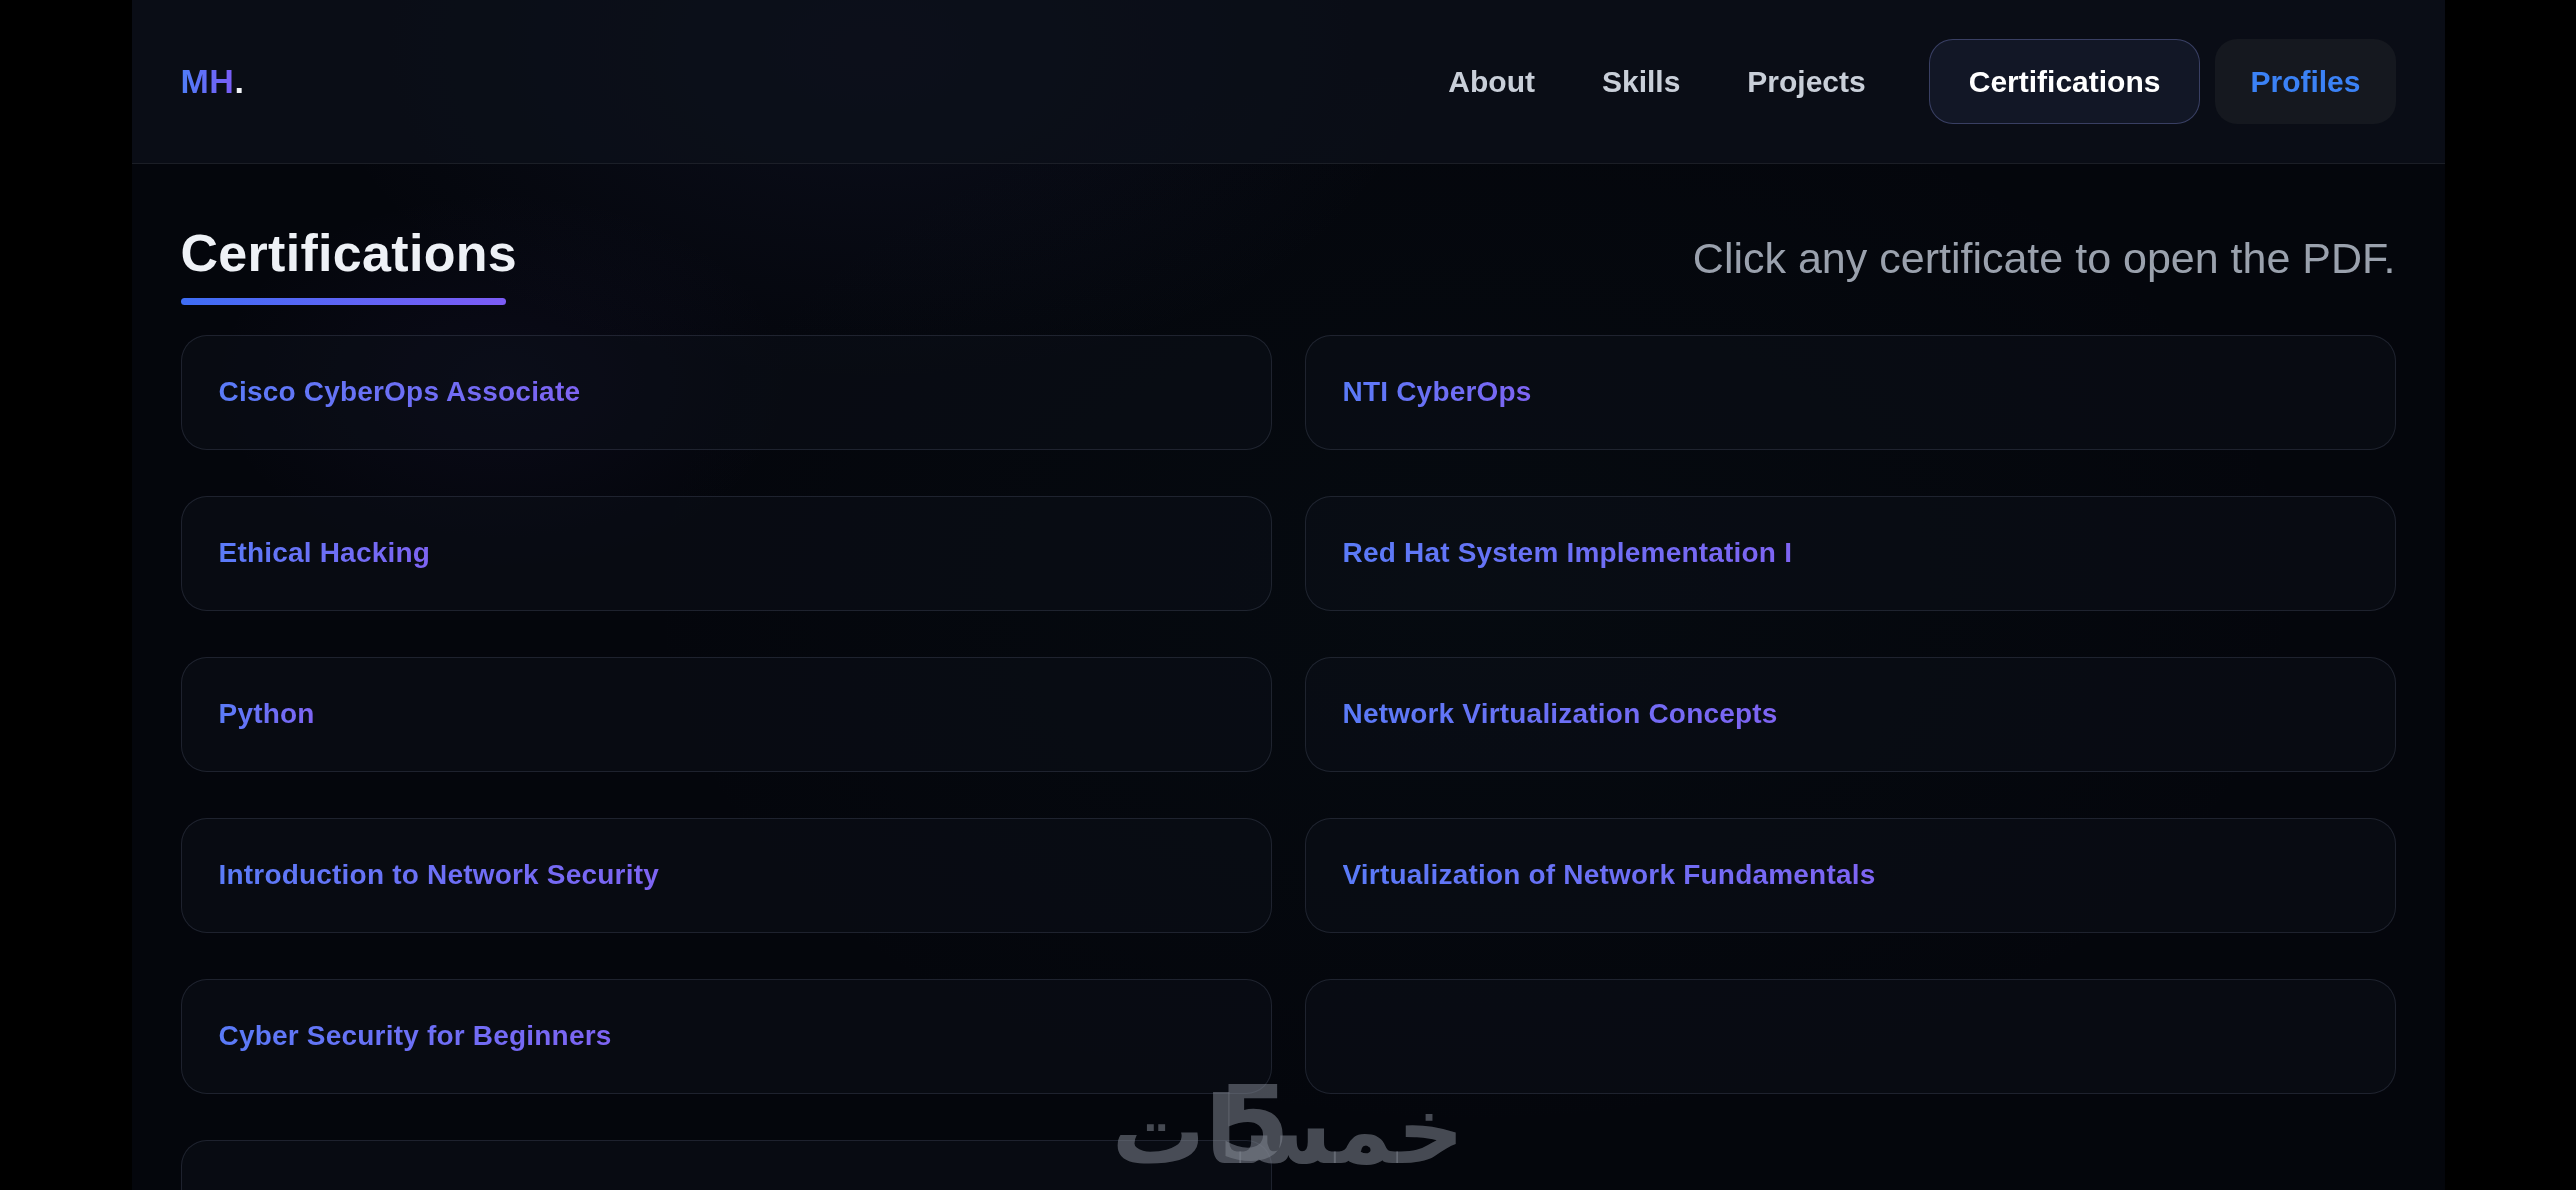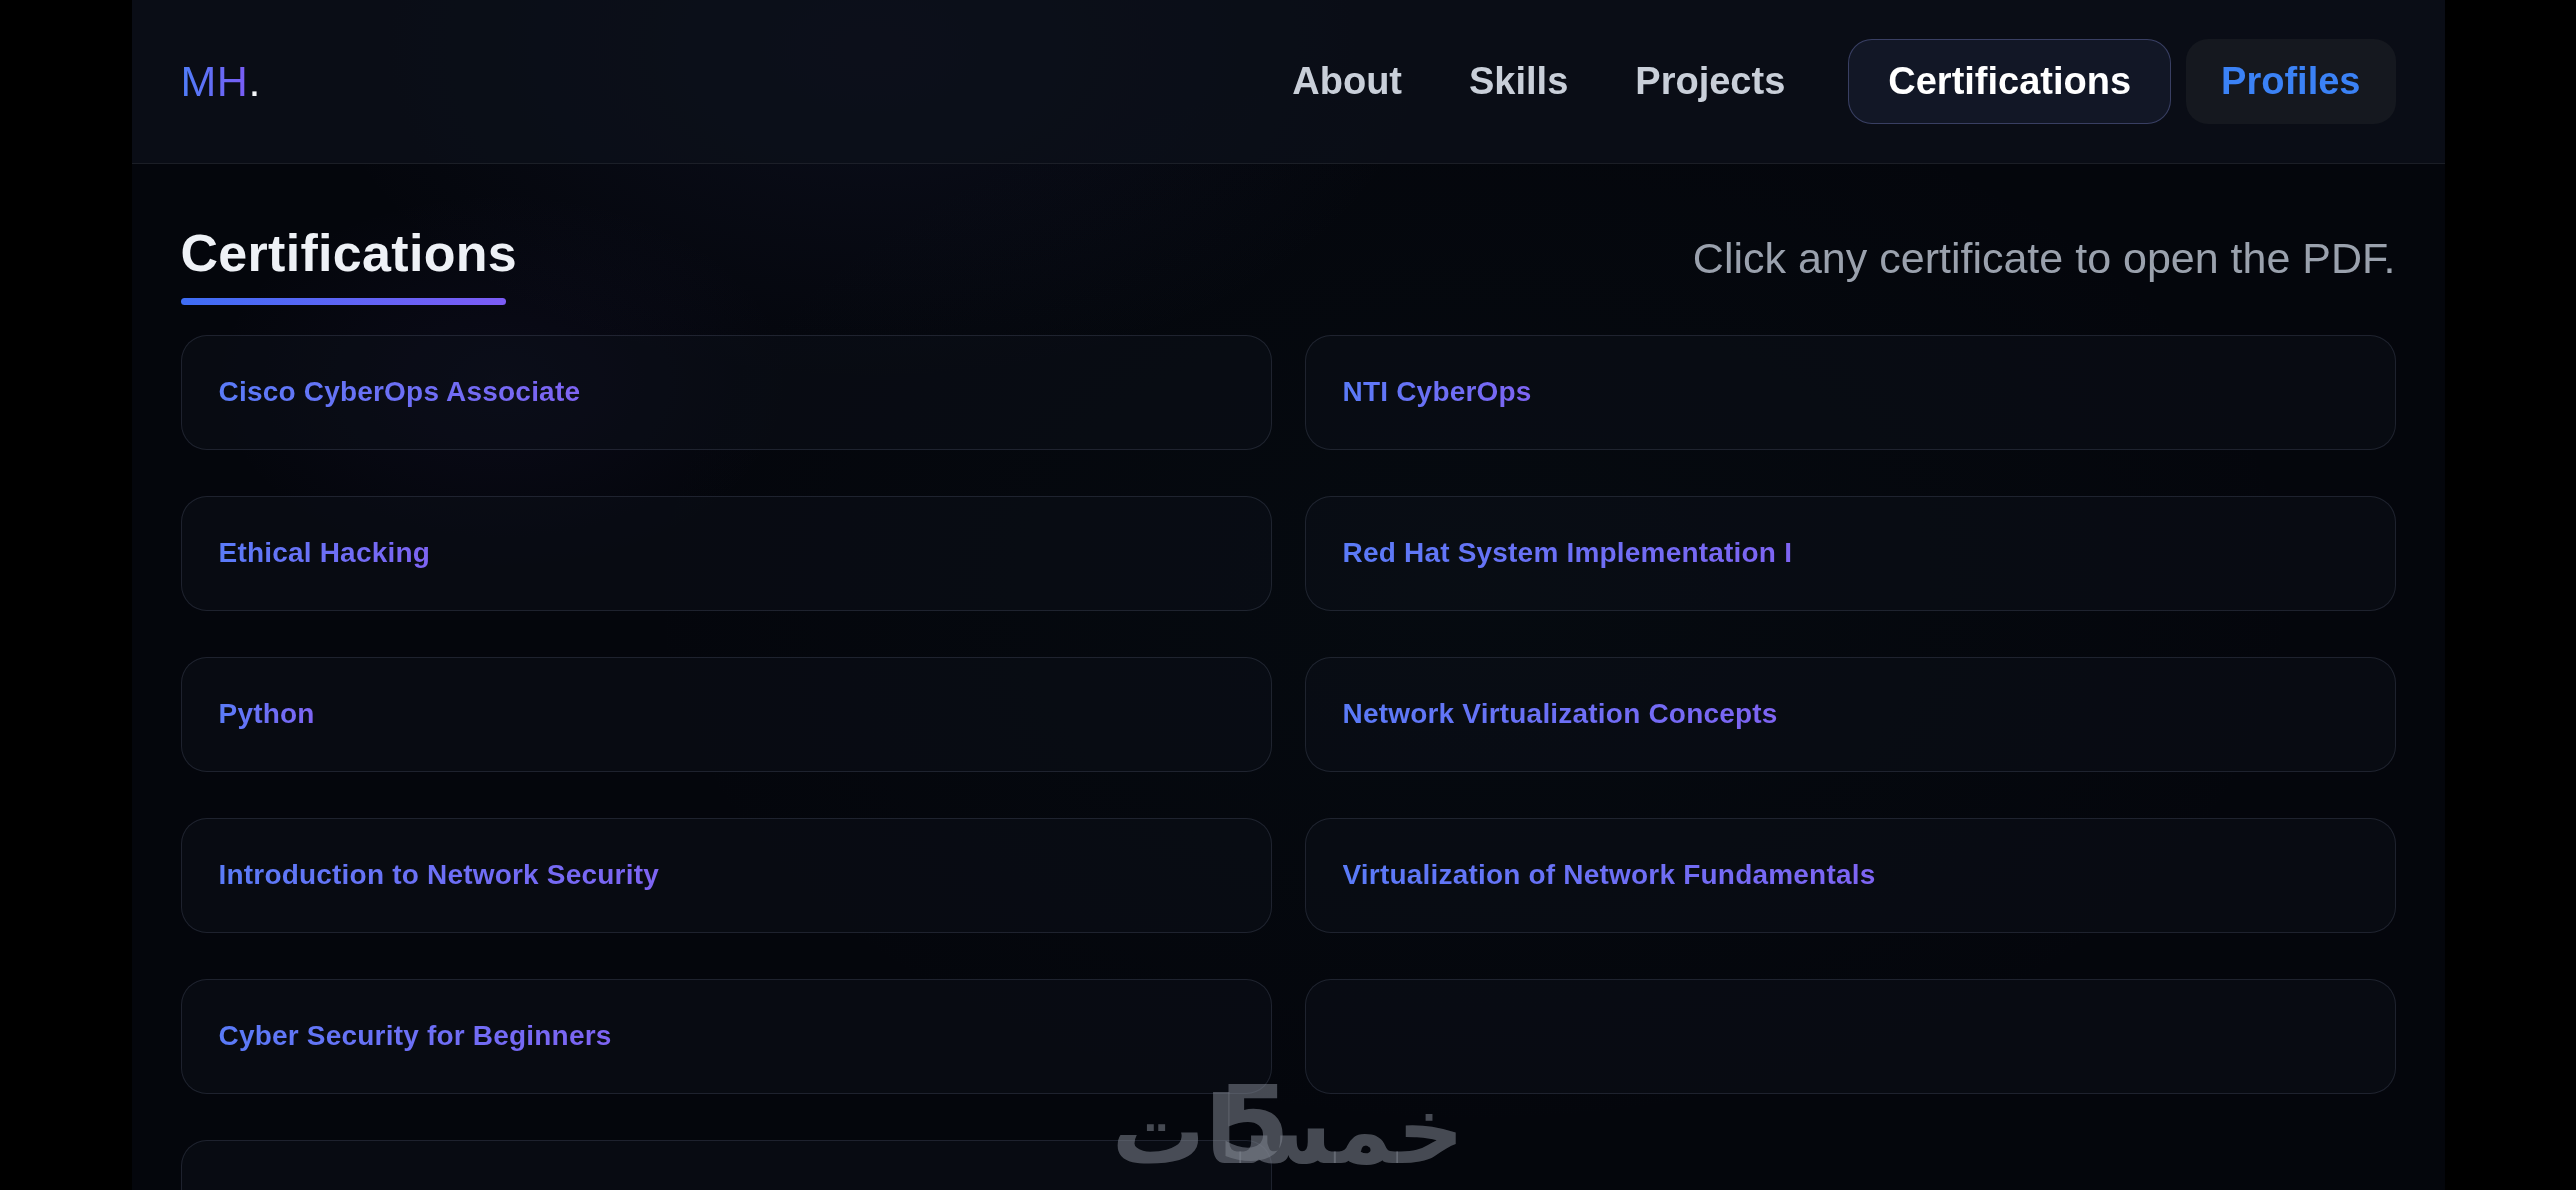--- a/index.html
+++ b/index.html
@@ -20,29 +20,29 @@
   }
 
   
   .navbar {
     height: 164px;
     display: flex; align-items: center;
     padding: 0 49px;
     background: rgba(13,17,27,0.72);
     border-bottom: 0.9px solid rgba(255,255,255,0.07);
   }
-  .logo { font-size: 43px; font-weight: 400; cursor: pointer; letter-spacing: 0.5px; }
+  .logo { font-size: 34px; font-weight: 700; cursor: pointer; letter-spacing: 0.5px; }
   .logo-mh {
     background: linear-gradient(90deg, var(--logo-from), var(--logo-to));
     -webkit-background-clip: text; background-clip: text; color: transparent;
   }
   .logo-dot { color: #f3f5f9; }
 
   .nav { margin-left: auto; display: flex; align-items: center; gap: 15px; }
-  .nav-item { white-space: nowrap; cursor: pointer; font-size: 38px; }
+  .nav-item { white-space: nowrap; cursor: pointer; font-size: 30px; }
   .nav-item.link { padding: 0 26px; font-weight: 600; color: #c9cfd9; }
   .nav-item.active {
     margin-left: 22px;
     padding: 0 39px; height: 85px; line-height: 83px;
     border-radius: 24px;
     background: rgba(72,82,142,0.14);
     border: 0.9px solid rgba(122,132,200,0.38);
     color: #ffffff; font-weight: 700;
   }
   .nav-item.pill {

